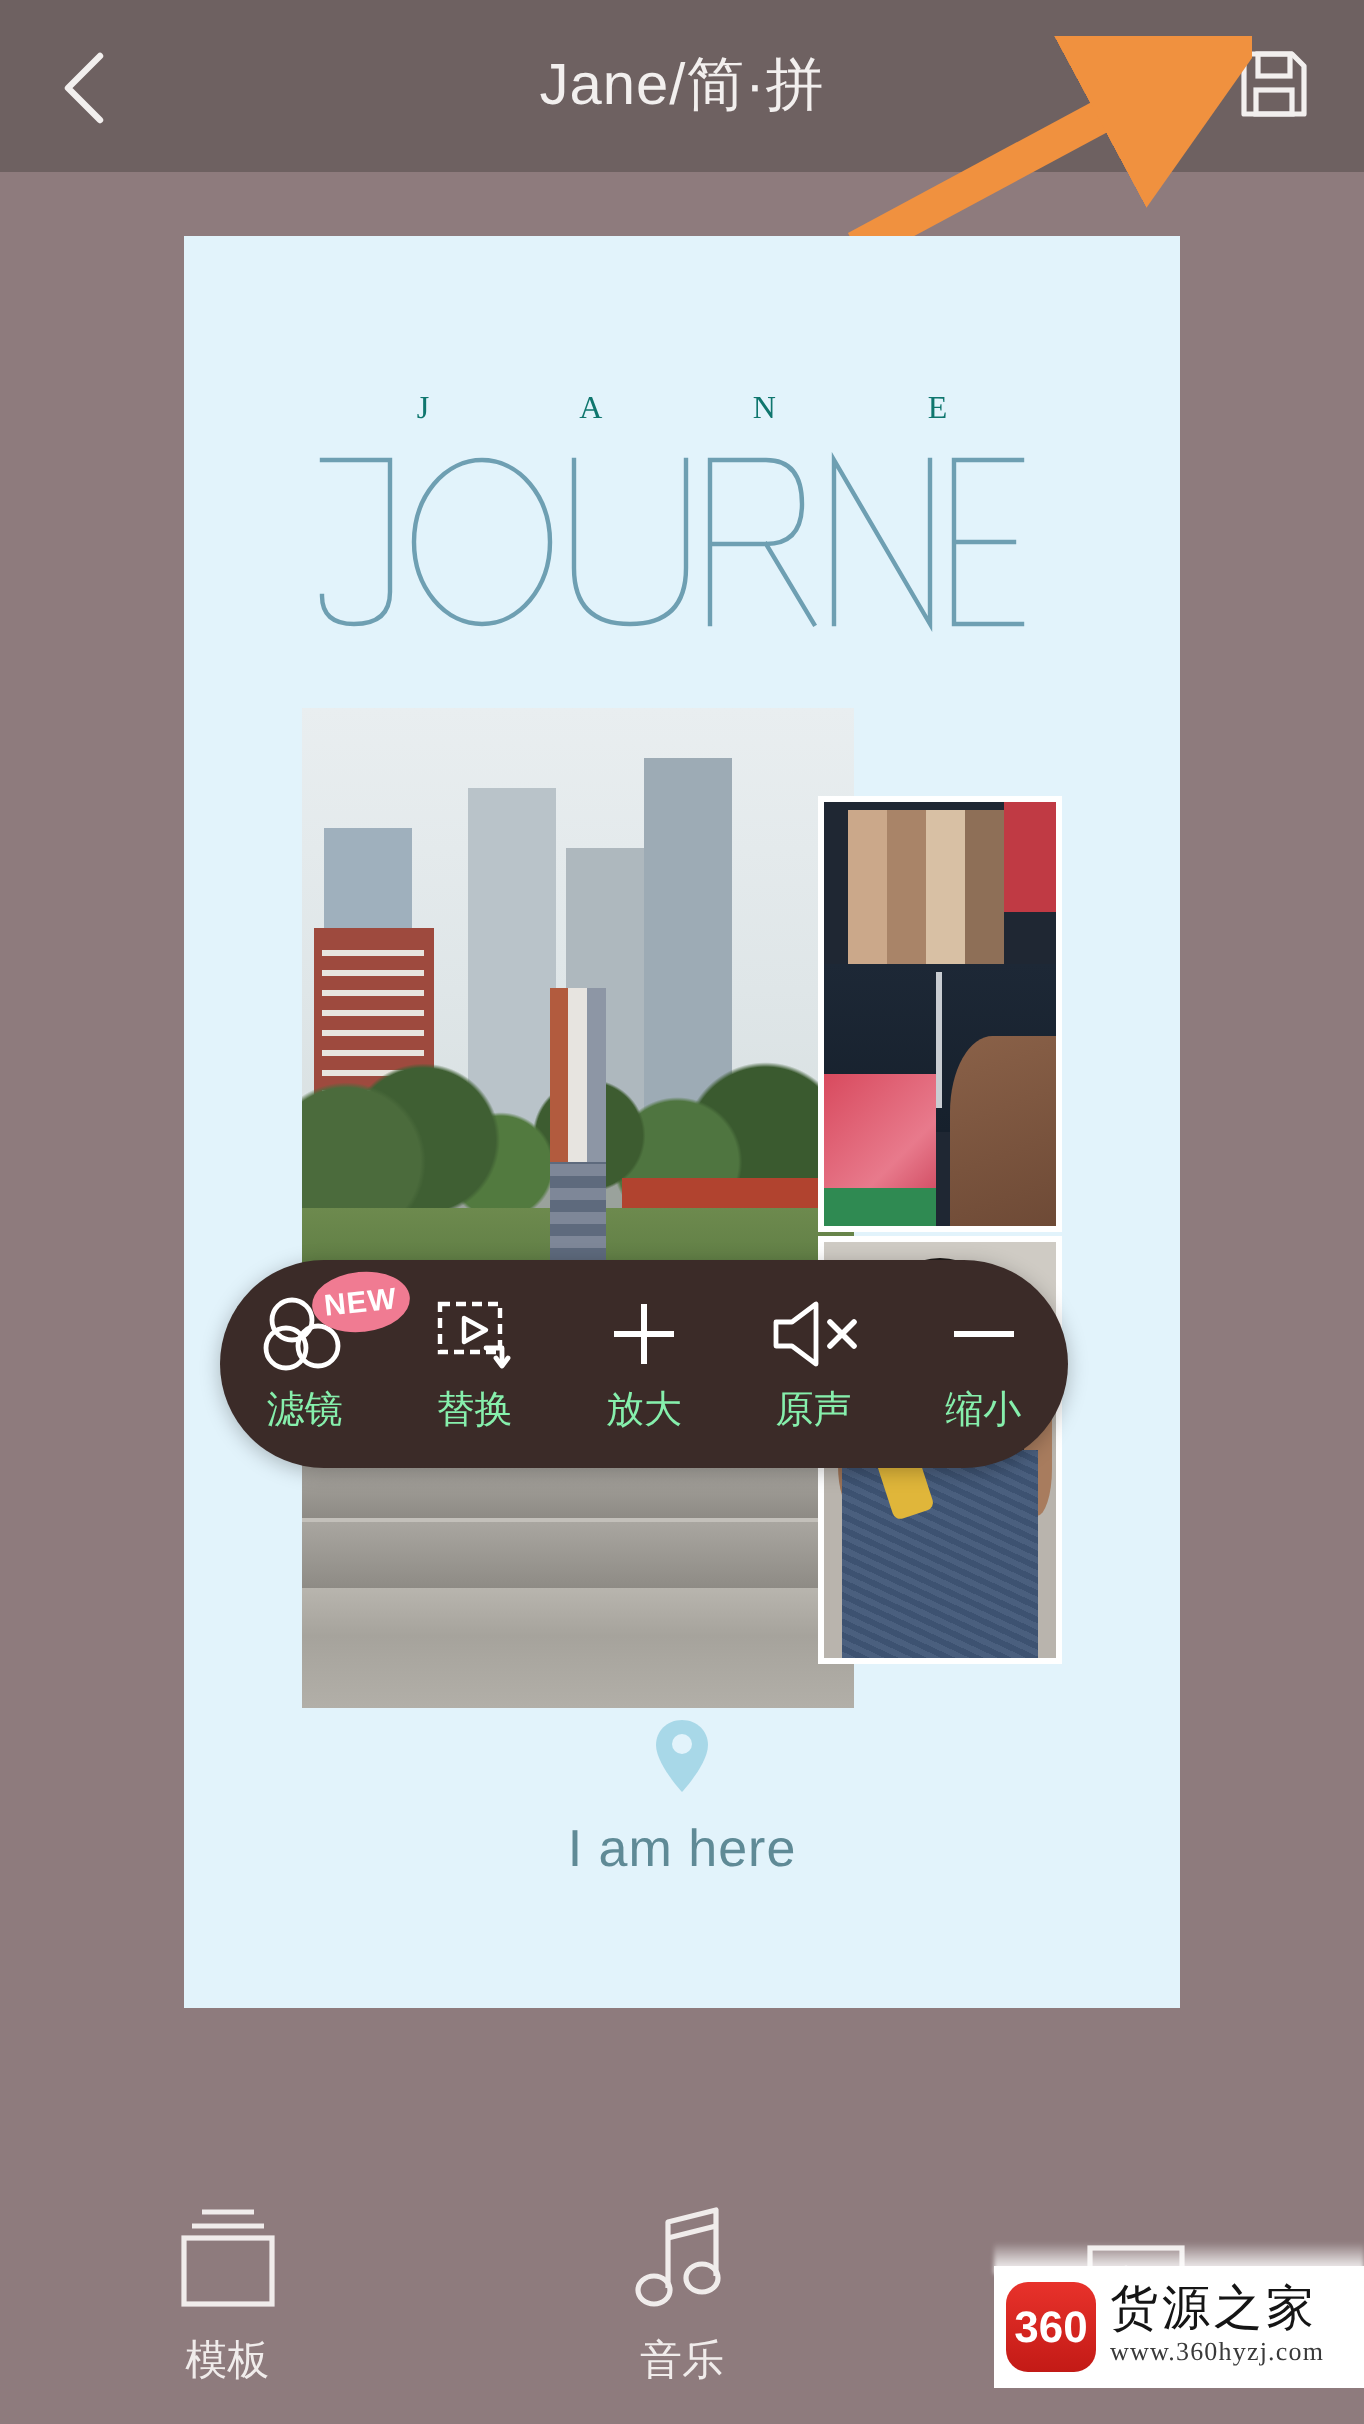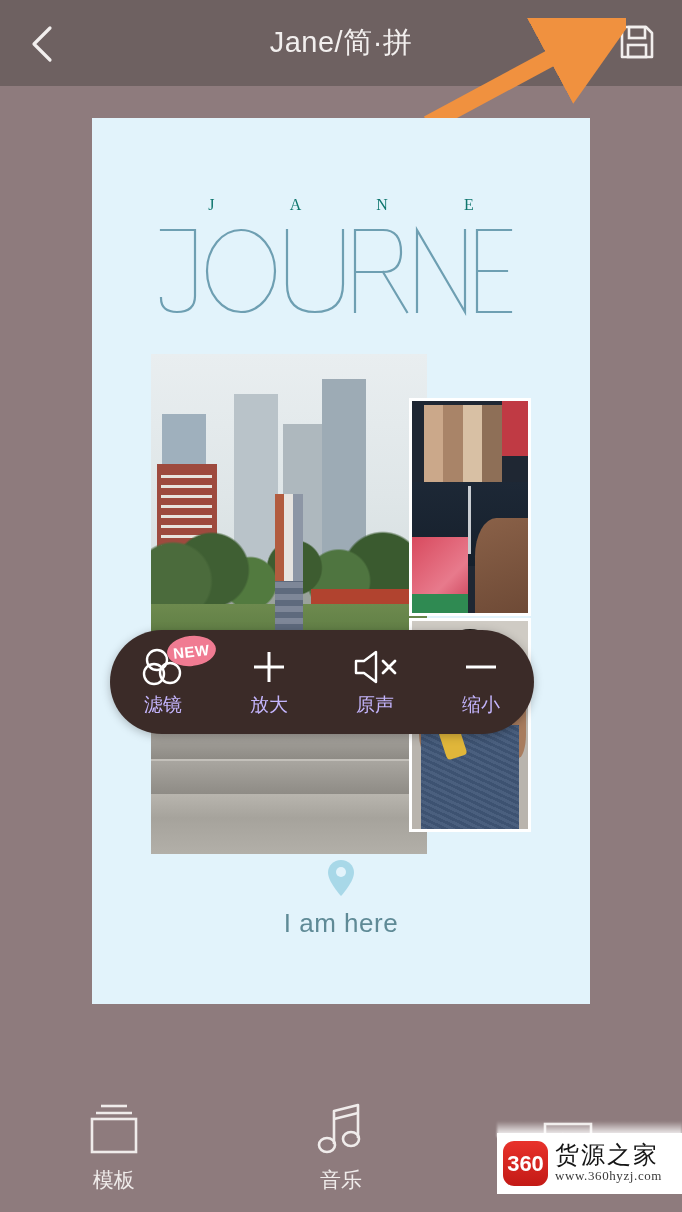--- a/index.html
+++ b/index.html
@@ -245,21 +245,21 @@
   }
   .tool-item {
     position: relative;
     flex: 1;
     display: flex; flex-direction: column;
     align-items: center; justify-content: center;
     gap: 4px; height: 100%;
   }
   .tool-icon { height: 42px; display: flex; align-items: center; justify-content: center; }
   .tool-label {
-    color: #c4b5fd; font-size: 19px;
+    color: #86efac; font-size: 19px;
     font-family: Liberation Sans, sans-serif;
   }
   #new-badge {
     position: absolute; left: 50%; top: 6px;
     margin-left: 4px;
     min-width: 44px; height: 30px; padding: 0 6px;
     background: #f07b92;
     border-radius: 50%;
     display: flex; align-items: center; justify-content: center;
     color: #ffffff; font-size: 15px; font-weight: bold;
@@ -455,20 +455,31 @@
         <svg width="44" height="40" viewBox="0 0 44 40">
           <circle cx="16" cy="13" r="10" fill="none" stroke="#ffffff" stroke-width="2.4"></circle>
           <circle cx="13" cy="27" r="10" fill="none" stroke="#ffffff" stroke-width="2.4"></circle>
           <circle cx="29" cy="26" r="10" fill="none" stroke="#ffffff" stroke-width="2.4"></circle>
         </svg>
       </div>
       <div class="tool-label">滤镜</div>
       <div id="new-badge">NEW</div>
     </div>
 
+    <div class="tool-item">
+      <div class="tool-icon">
+        <svg width="40" height="40" viewBox="0 0 40 40">
+          <rect x="3" y="5" width="30" height="24" fill="none" stroke="#ffffff" stroke-width="2.2" stroke-dasharray="5 3"></rect>
+          <polygon points="15,12 26,18 15,24" fill="none" stroke="#ffffff" stroke-width="2.2" stroke-linejoin="round"></polygon>
+          <path d="M26 27 H34 V35" fill="none" stroke="#ffffff" stroke-width="2.4" stroke-linecap="round" stroke-linejoin="round"></path>
+          <path d="M37 32 L34 36 L31 32" fill="none" stroke="#ffffff" stroke-width="2.4" stroke-linecap="round" stroke-linejoin="round"></path>
+        </svg>
+      </div>
+      <div class="tool-label">替换</div>
+    </div>
 
     <div class="tool-item">
       <div class="tool-icon">
         <svg width="38" height="38" viewBox="0 0 38 38">
           <path d="M19 4 V34 M4 19 H34" stroke="#ffffff" stroke-width="3" stroke-linecap="butt"></path>
         </svg>
       </div>
       <div class="tool-label">放大</div>
     </div>
 

